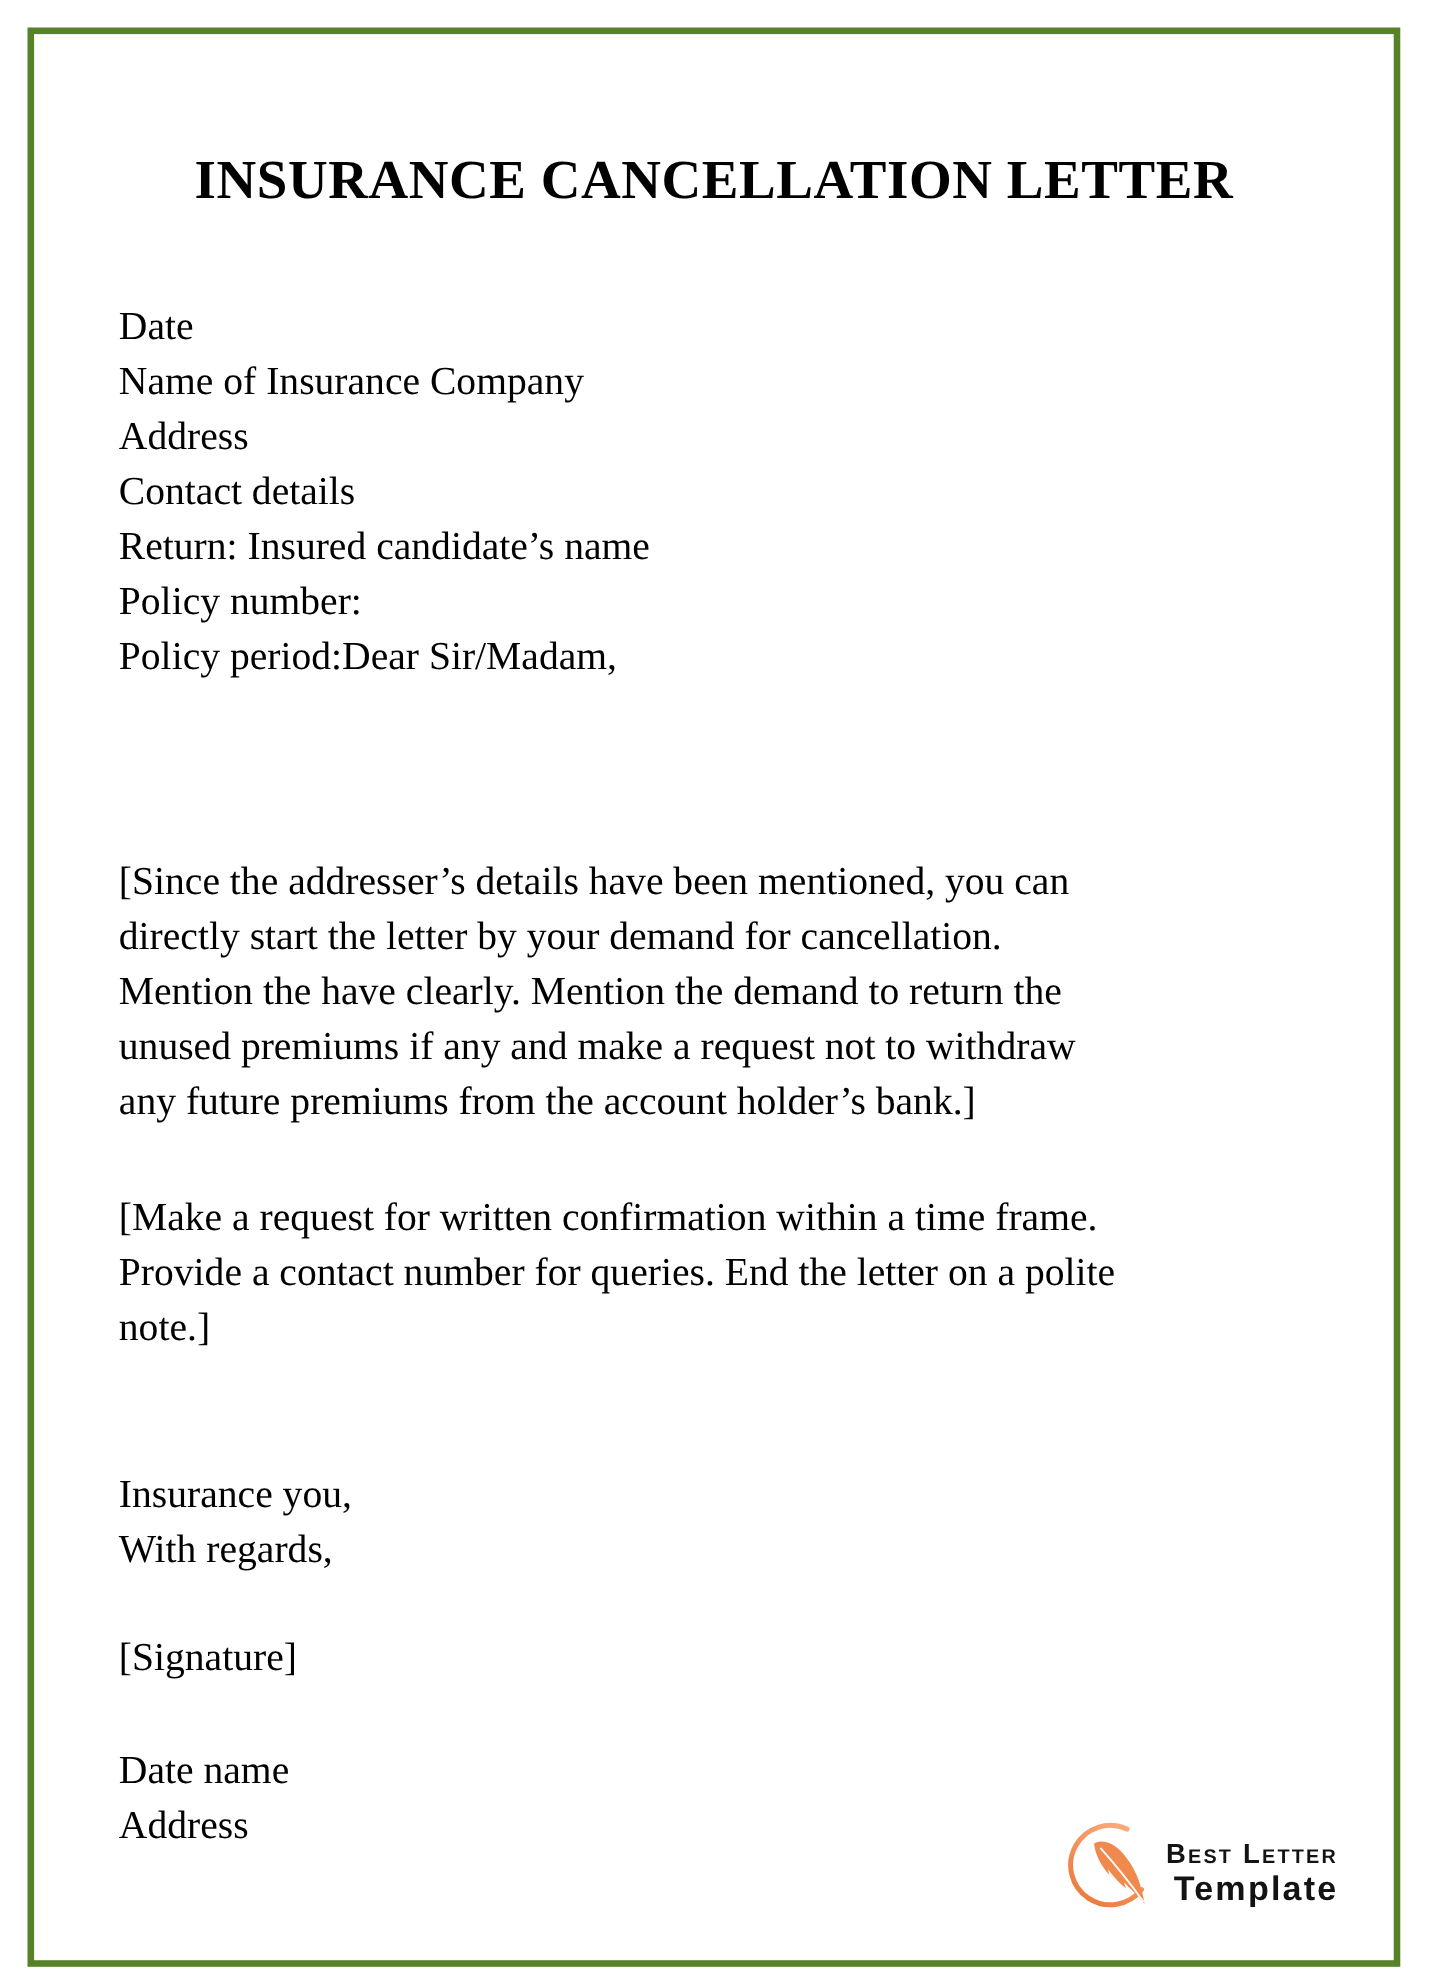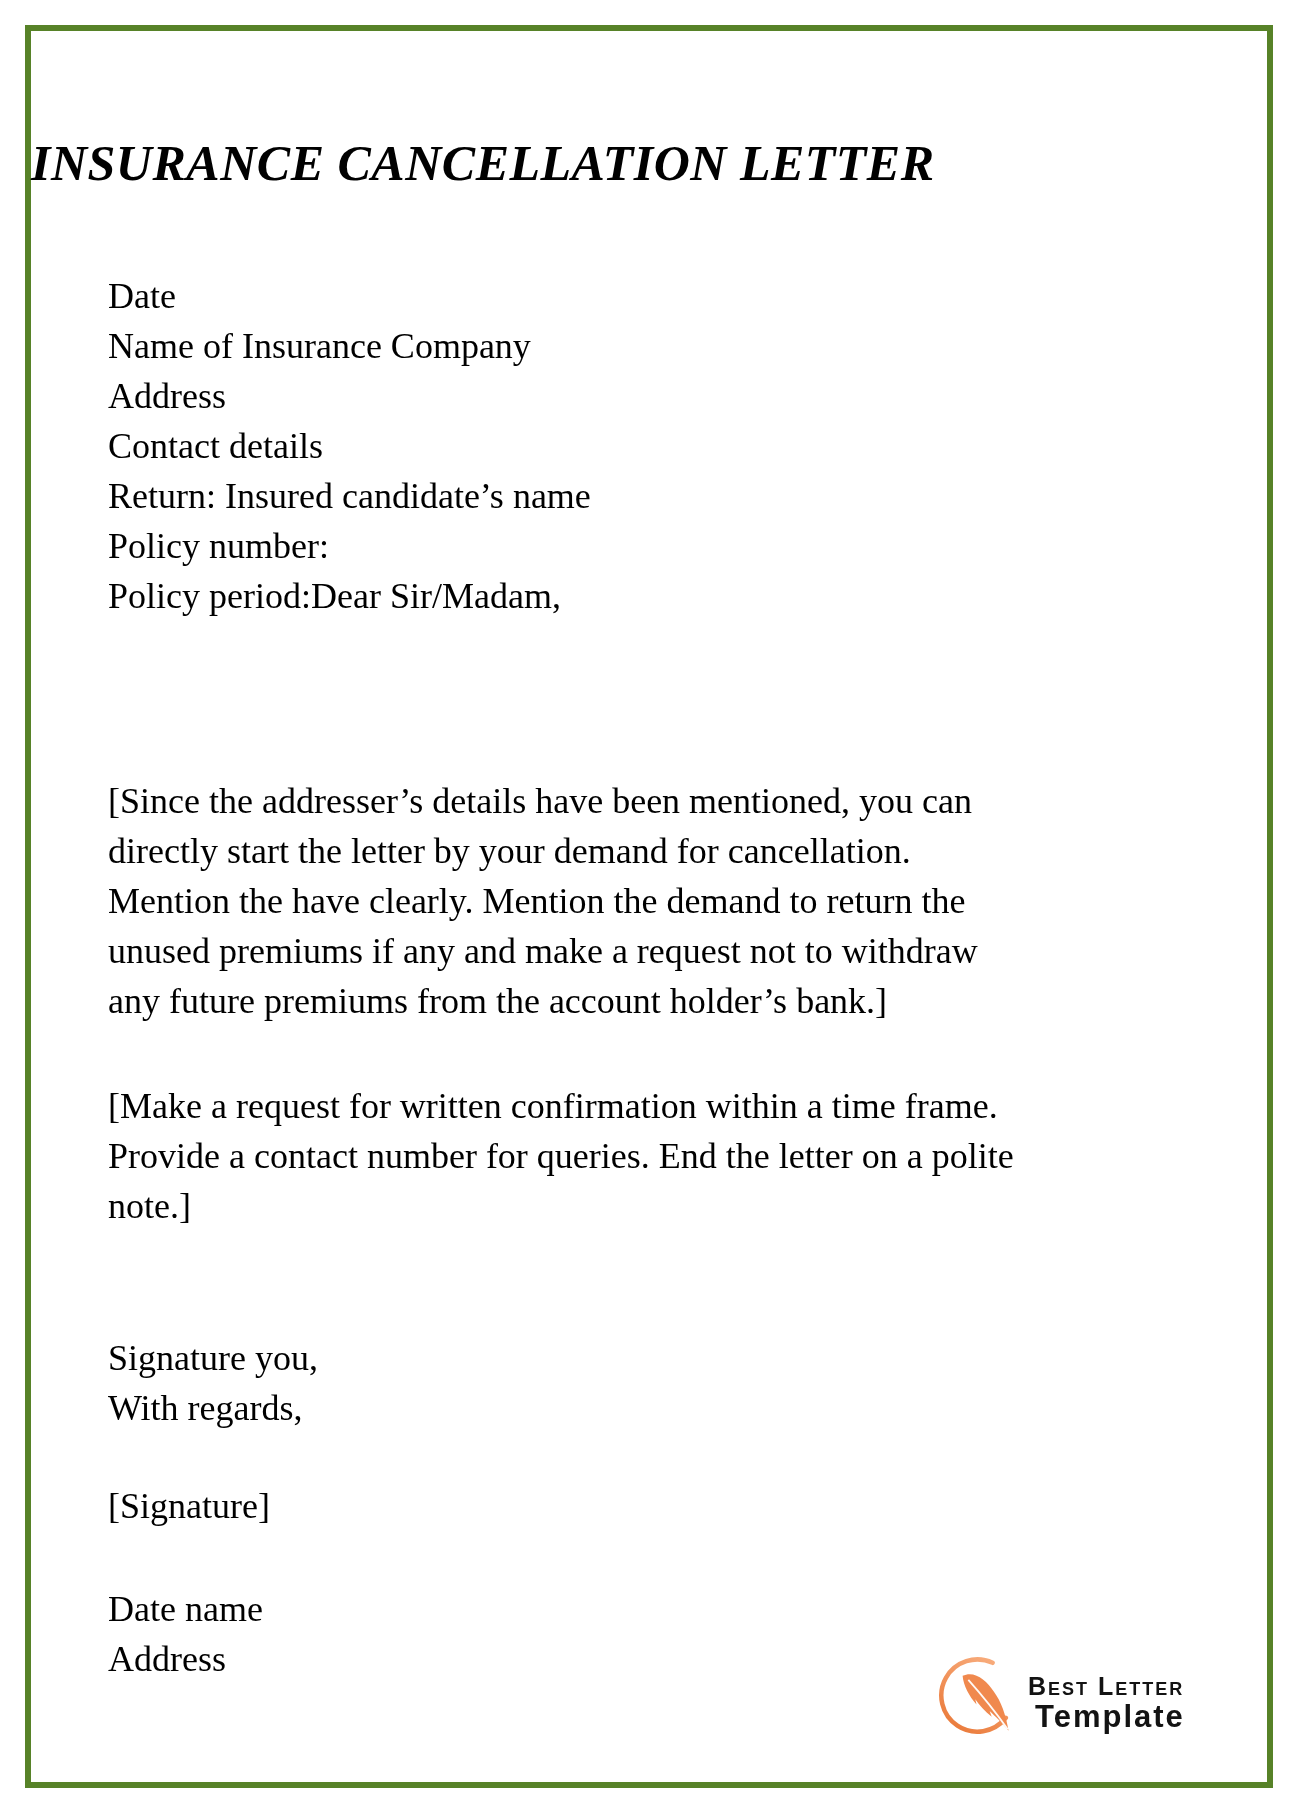--- a/index.html
+++ b/index.html
@@ -12,47 +12,47 @@
     overflow: hidden;
   }
   .frame {
     position: absolute;
     left: 25px; top: 25px; right: 27px; bottom: 18px;
     border: 6px solid #578228;
   }
   .title {
     position: absolute;
     left: 31px; right: 33px; top: 138px;
+    text-align: center;
     font-weight: bold;
     font-size: 50px;
     line-height: 50px;
     letter-spacing: 0.5px;
     white-space: nowrap;
-    font-style: italic;
   }
   .textblock {
     position: absolute;
     left: 108px;
     width: 960px;
   }
   .line {
     font-size: 36px;
     line-height: 50px;
     white-space: nowrap;
   }
   .block-header   { top: 271px; }
   .block-para1    { top: 776px; }
   .block-para2    { top: 1081px; }
   .block-closing1 { top: 1333px; }
   .block-sign     { top: 1481px; }
   .block-closing2 { top: 1584px; }
 
   .logo {
     position: absolute;
-    left: 938px; top: 1650px;
+    left: 970px; top: 1650px;
     display: flex;
     align-items: center;
     gap: 8px;
   }
   .logo-icon { width: 82px; height: 96px; flex: 0 0 auto; }
   .logo-text {
     font-family: "Liberation Sans", sans-serif;
     font-weight: bold;
     color: #131313;
     padding-top: 10px;
@@ -98,21 +98,21 @@
   <div class="line">any future premiums from the account holder’s bank.]</div>
 </div>
 
 <div class="textblock block-para2">
   <div class="line">[Make a request for written confirmation within a time frame.</div>
   <div class="line">Provide a contact number for queries. End the letter on a polite</div>
   <div class="line">note.]</div>
 </div>
 
 <div class="textblock block-closing1">
-  <div class="line">Signature you,</div>
+  <div class="line">Insurance you,</div>
   <div class="line">With regards,</div>
 </div>
 
 <div class="textblock block-sign">
   <div class="line">[Signature]</div>
 </div>
 
 <div class="textblock block-closing2">
   <div class="line">Date name</div>
   <div class="line">Address</div>

